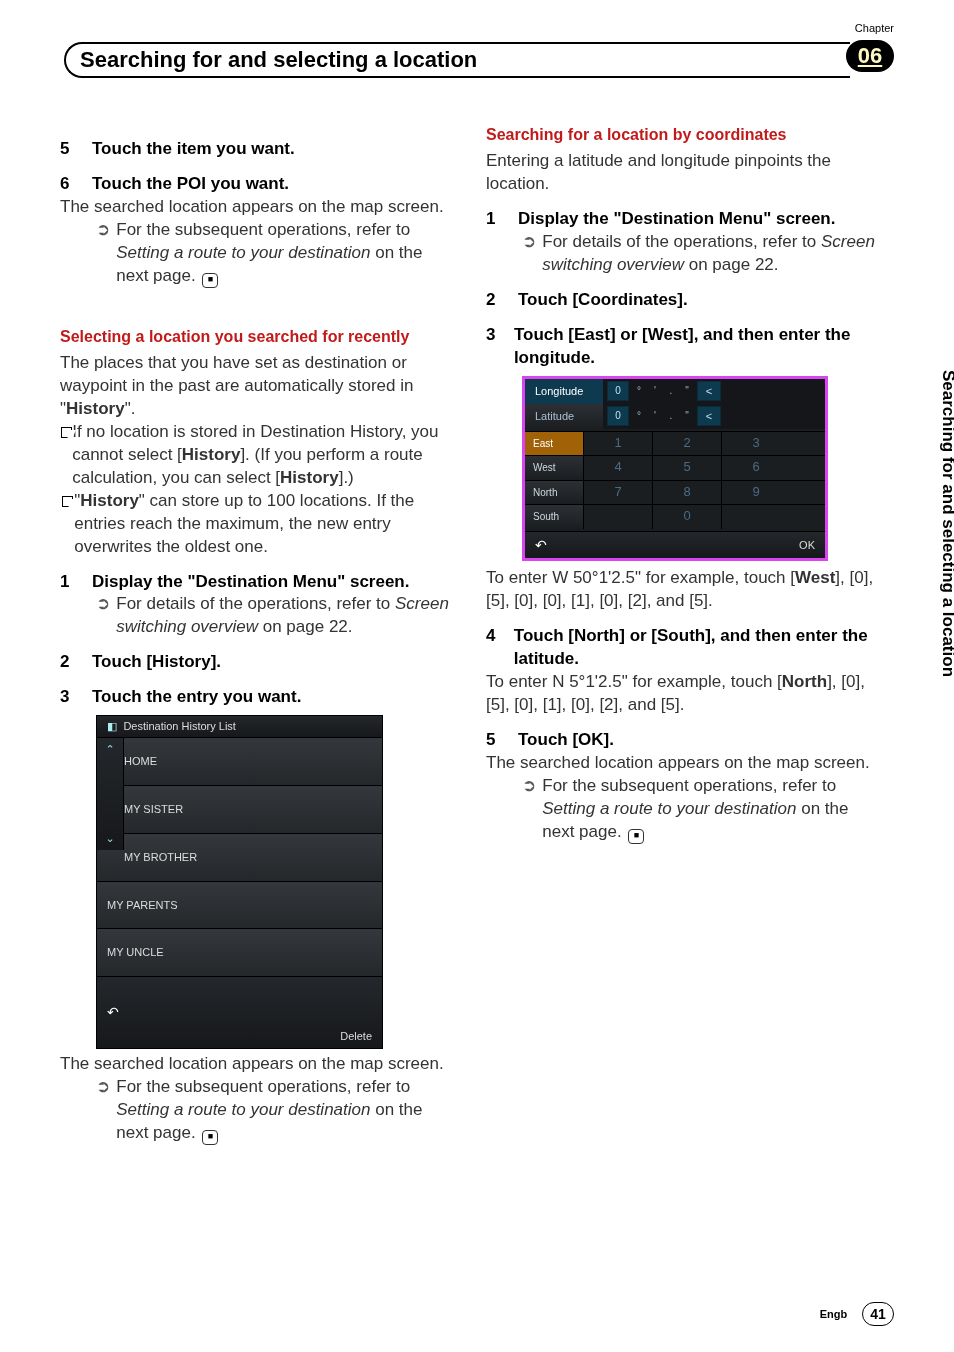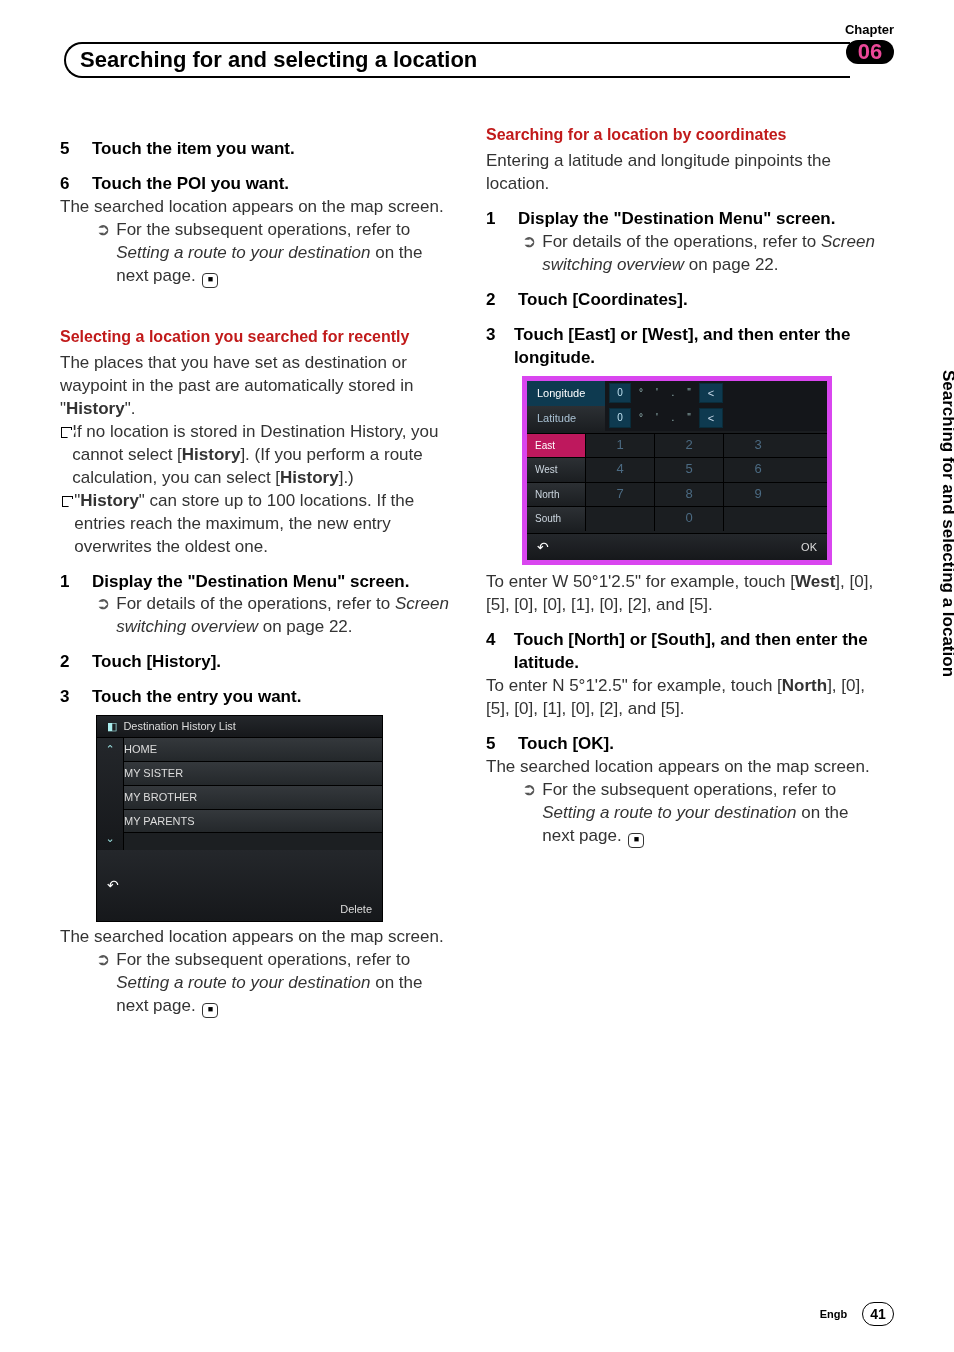--- a/index.html
+++ b/index.html
@@ -22,22 +22,22 @@
   }
   .header {
     position: relative;
     margin-bottom: 50px;
     height: 46px;
   }
   .ch-label {
     position: absolute;
     right: 0;
     top: -8px;
-    font-size: 13px;
-    font-weight: bold;
+    font-size: 11px;
+    font-weight: normal;
     margin-left: 20px;
   }
   .title-wrap {
     position: absolute;
     left: 4px;
     top: 12px;
     right: 0;
     height: 40px;
   }
   .title-pill {
@@ -57,29 +57,30 @@
   }
   .title-pill span {
     font-weight: 900;
     font-size: 22px;
   }
   .chap-num {
     position: absolute;
     right: 0;
     top: -2px;
     width: 48px;
-    height: 24px;
+    height: 32px;
     background: #000;
-    color: #ec4899;
+    color: #fef9c3;
     border-radius: 20px;
     display: flex;
     align-items: center;
     justify-content: center;
     font-weight: 900;
     font-size: 22px;
+    text-decoration: underline;
   }
   .columns {
     display: flex;
     column-gap: 30px;
   }
   .col {
     width: 396px;
     line-height: 1.35;
   }
   .step-title {
@@ -161,21 +162,21 @@
   }
   .ui-titlebar {
     display: flex;
     align-items: center;
     background: linear-gradient(#24272b,#16181b);
     padding: 3px 10px;
     border-bottom: 1px solid #000;
   }
   .ui-icon { margin-right: 6px; color: #aee; }
   .ui-list .row {
-    padding: 4px 10px;
+    padding: 16px 10px;
     border-bottom: 1px solid #000;
     background: linear-gradient(#34383c,#24282b);
   }
   .ui-scroll {
     float: left;
     width: 26px;
     display: flex;
     flex-direction: column;
     justify-content: space-between;
     height: 112px;
@@ -195,21 +196,21 @@
   .ui-bottom .back { color: #fff; font-size: 14px; }
   .ui-bottom .del { color: #ddd; font-size: 11px; margin-top: 48px; }
 
   
   .kp {
     margin: 6px 0 6px 36px;
     width: 300px;
     background: #1b1e21;
     color: #a9c1d3;
     font-size: 11px;
-    border: 5px solid #d946ef;
+    border: 3px solid #d946ef;
   }
   .kp-row { display: flex; }
   .kp-lbl {
     width: 78px;
     padding: 5px 10px;
     background: linear-gradient(#2c3034,#1b1e21);
     box-sizing: border-box;
   }
   .kp-lbl.sel { background: #0e3a50; color: #fff; }
   .kp-field {
@@ -235,21 +236,21 @@
   .kp-keys { padding: 2px 0; }
   .kp-keys .kp-row { border-top: 1px solid #000; }
   .kp-side {
     width: 58px;
     padding: 5px 8px;
     background: linear-gradient(#2c3034,#1b1e21);
     box-sizing: border-box;
     font-size: 10px;
     color: #cdd7e0;
   }
-  .kp-side.sel { background: #be185d; color: #fff; }
+  .kp-side.sel { background: #a16207; color: #fff; }
   .kp-key {
     width: 68px;
     text-align: center;
     line-height: 22px;
     color: #4b6a82;
     font-size: 13px;
     border-left: 1px solid #000;
   }
   .kp-ok {
     display: flex;
@@ -387,20 +388,21 @@
         <div class="ui-content">
           <div class="ui-scroll">
             <span>⌃</span>
             <span>⌄</span>
           </div>
           <div class="ui-list">
             <div class="row">HOME</div>
             <div class="row">MY SISTER</div>
             <div class="row">MY BROTHER</div>
             <div class="row">MY PARENTS</div>
+            <div class="row">MY UNCLE</div>
           </div>
         </div>
         <div class="ui-bottom">
           <span class="back">↶</span>
           <span class="del">Delete</span>
         </div>
       </div>
 
       <div class="body-text">The searched location appears on the map screen.</div>
       <div class="note-row">

